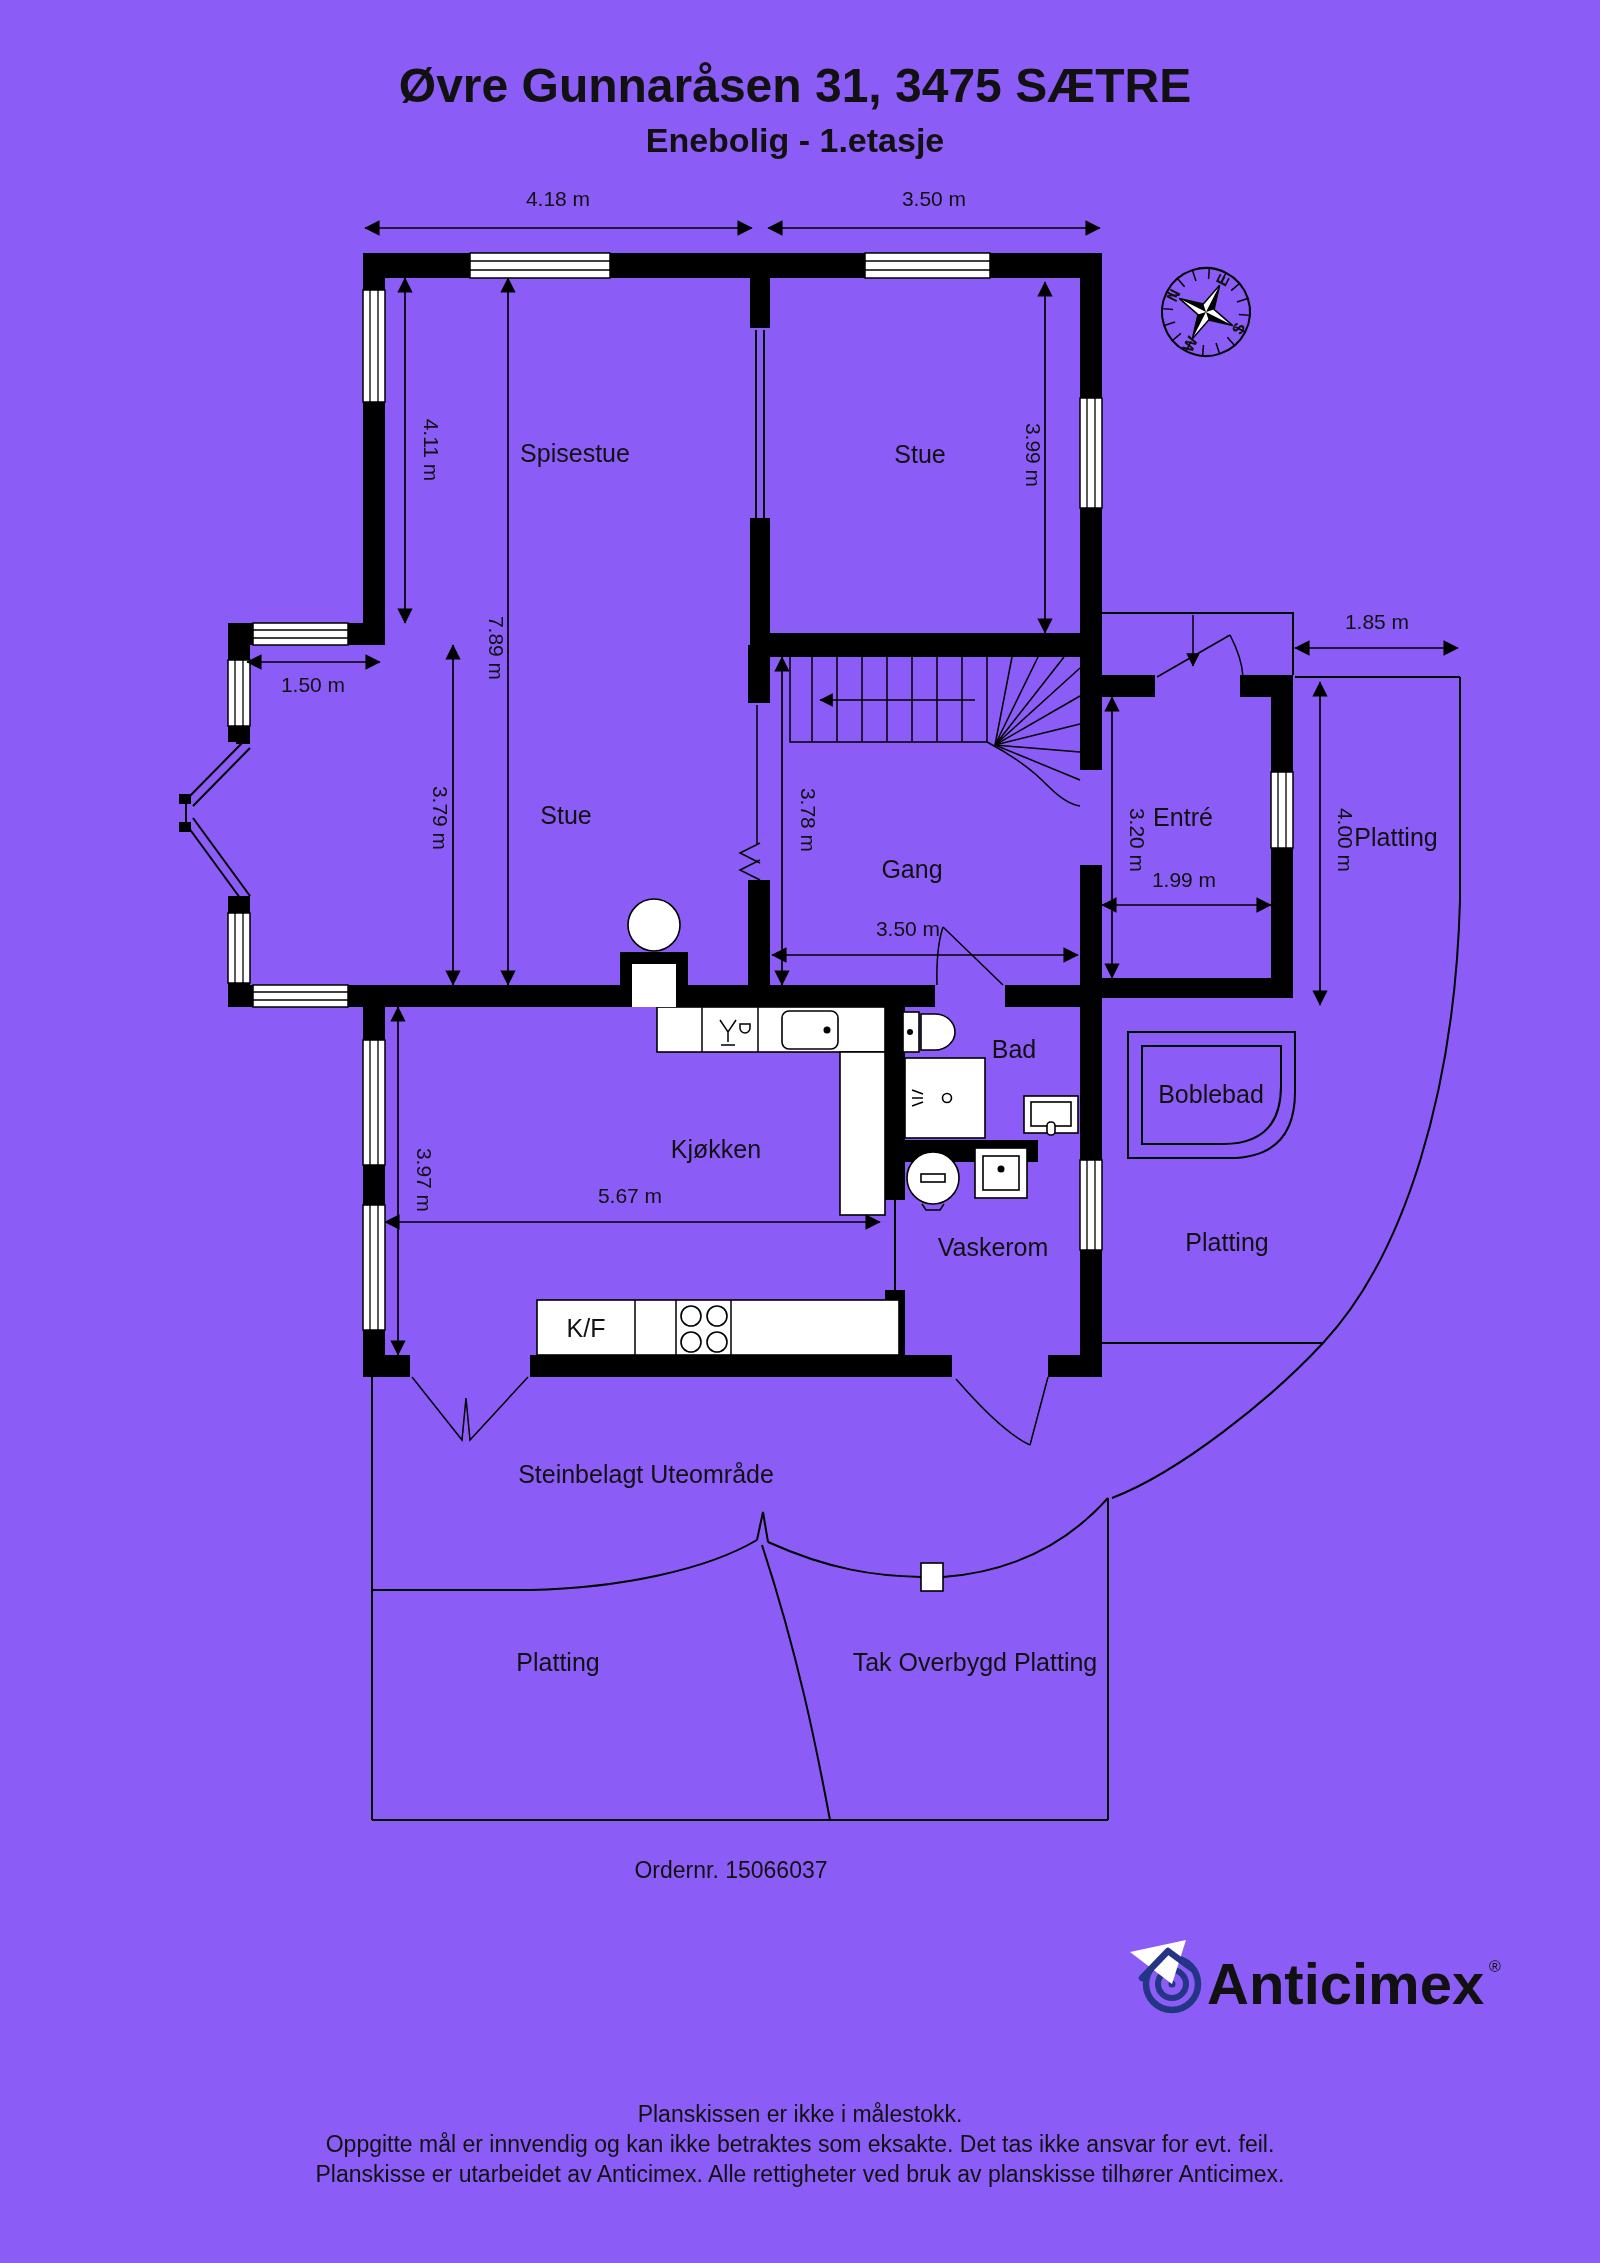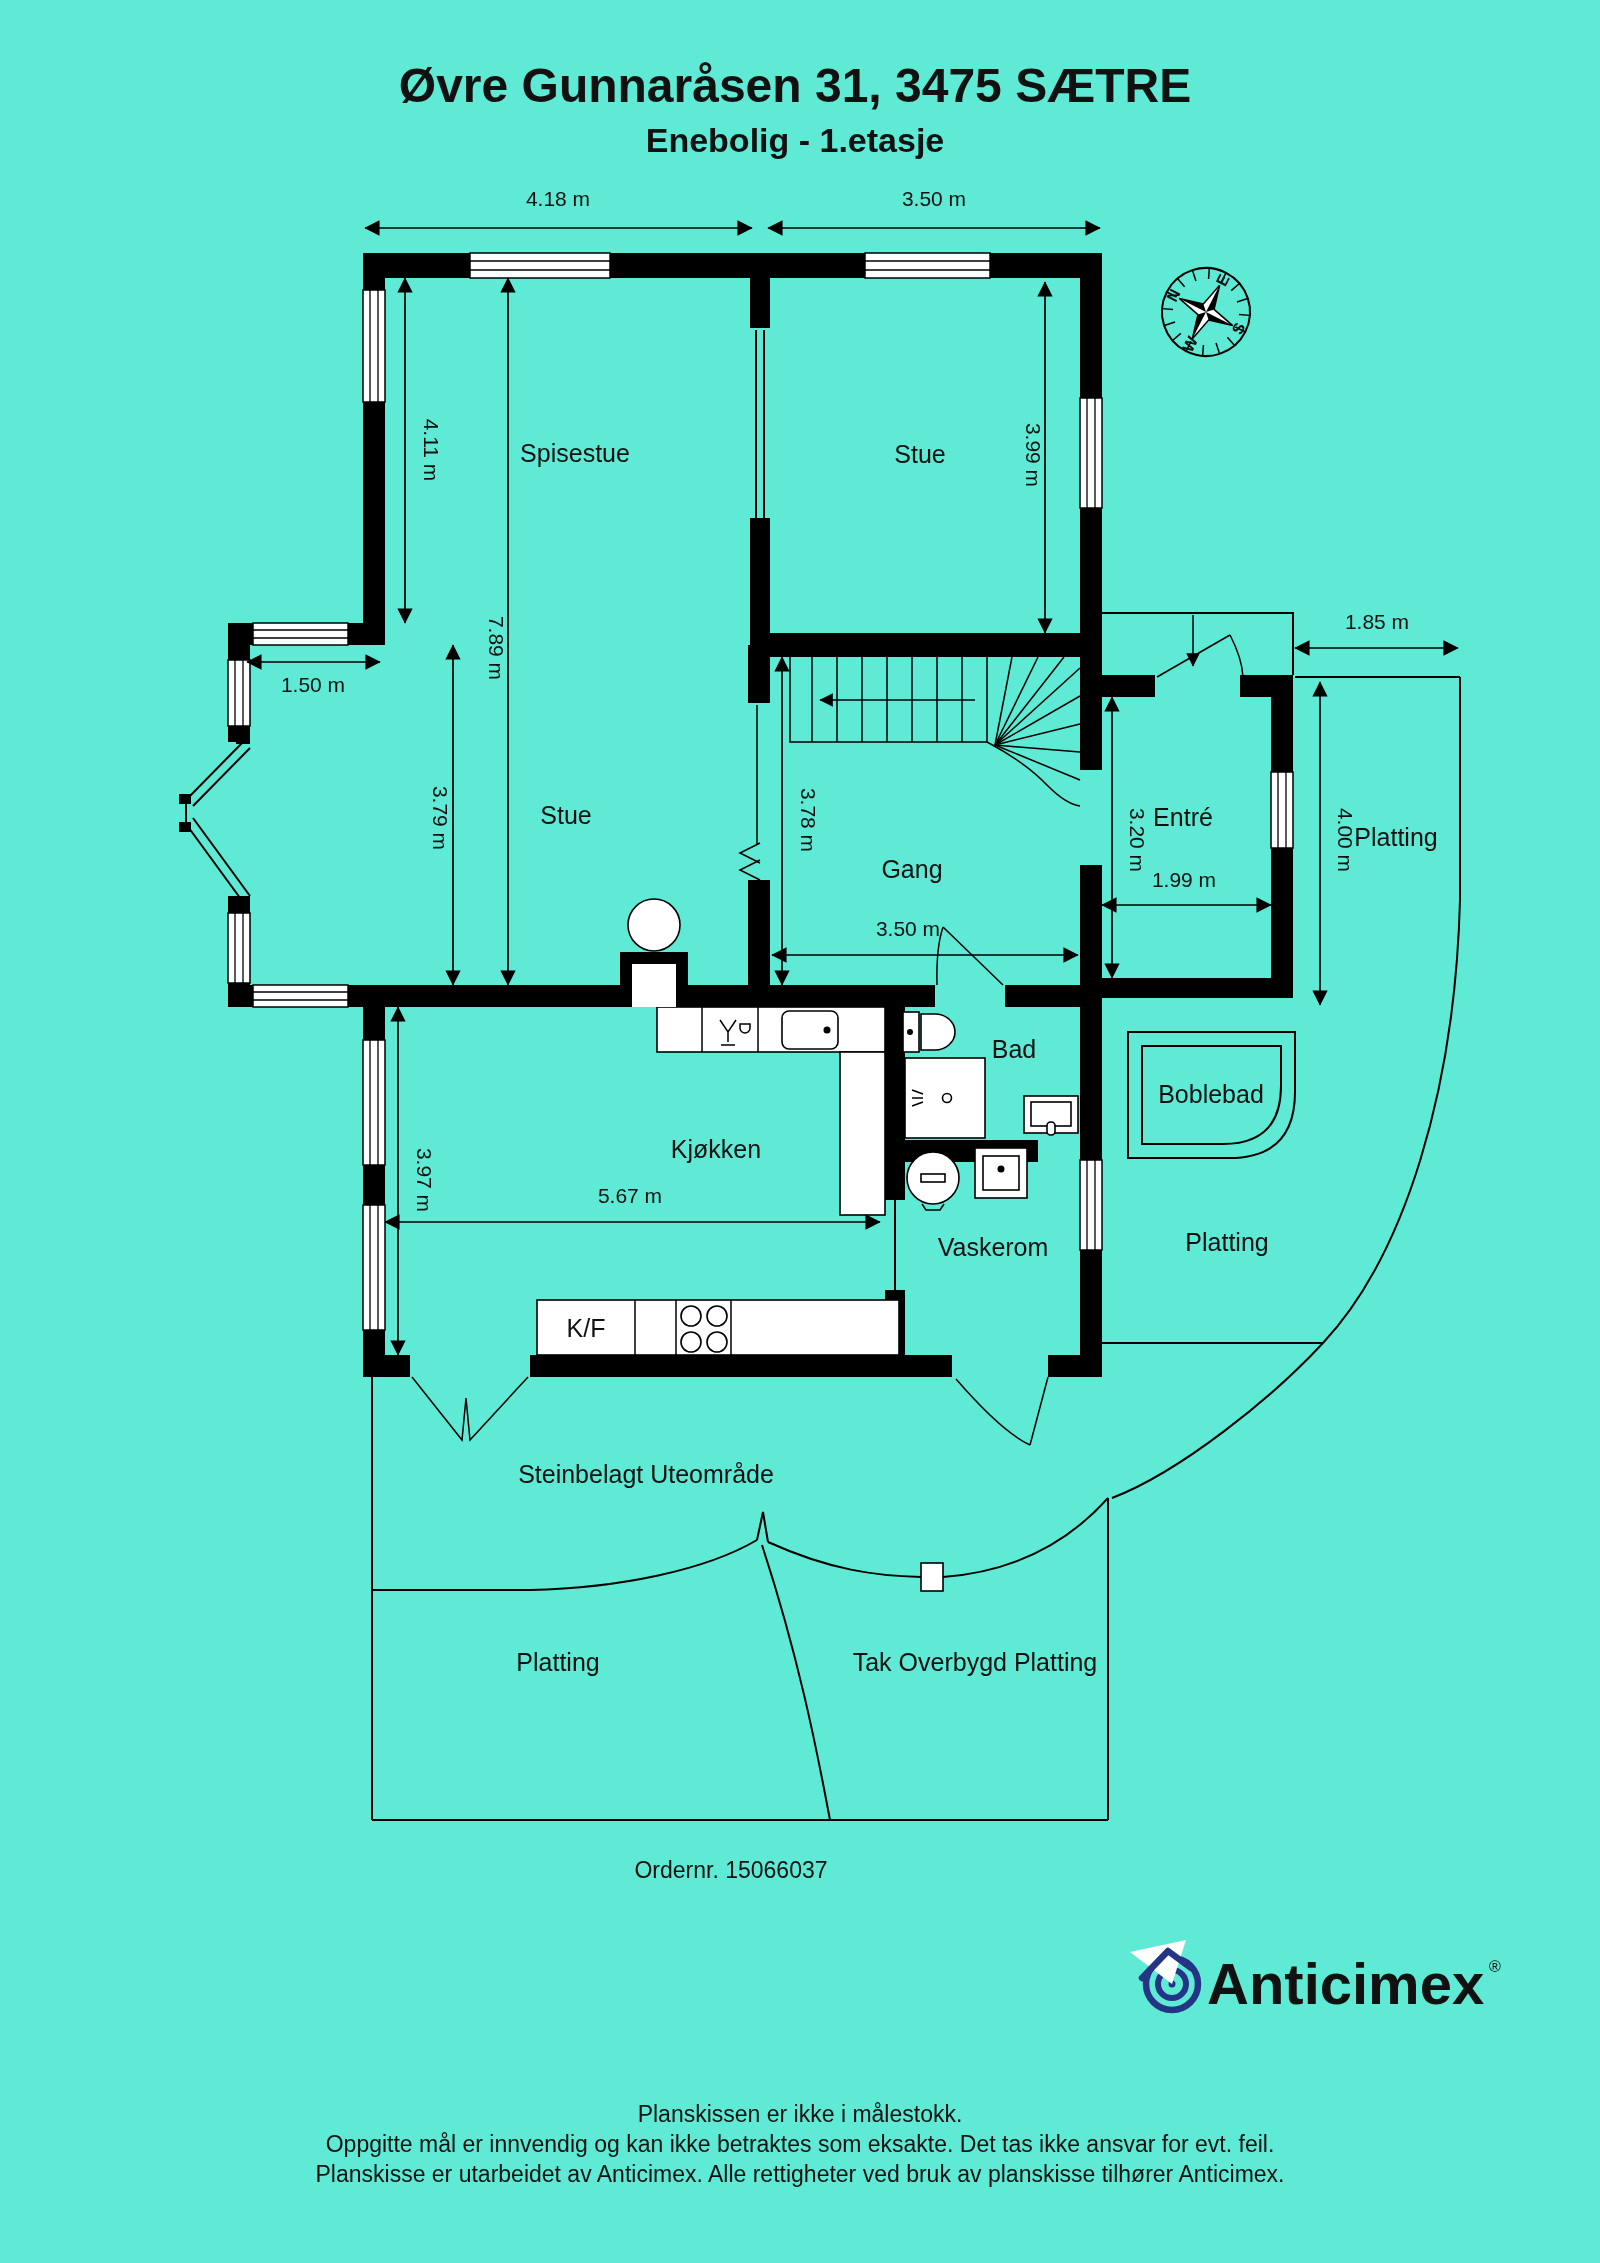--- a/index.html
+++ b/index.html
@@ -1,16 +1,16 @@
 <!DOCTYPE html>
 <html><head>
 <meta charset="utf-8">
 <style>
   html,body{margin:0;padding:0;background:#fff;}
-  .page{position:relative;width:1600px;height:2263px;background:#5eead4;overflow:hidden;
+  .page{position:relative;width:1600px;height:2263px;background:#8b5cf6;overflow:hidden;
         font-family:"Liberation Sans",sans-serif;}
   svg text{font-family:"Liberation Sans",sans-serif;fill:#111;}
   .t-title{font-size:48px;font-weight:bold;}
   .t-sub{font-size:34px;font-weight:bold;}
   .t-room{font-size:25px;}
   .t-dim{font-size:21px;}
   .t-order{font-size:23px;}
   .t-footer{font-size:23px;}
   .t-kf{font-size:25px;}
   .t-compass{font-size:16px;font-weight:bold;}

